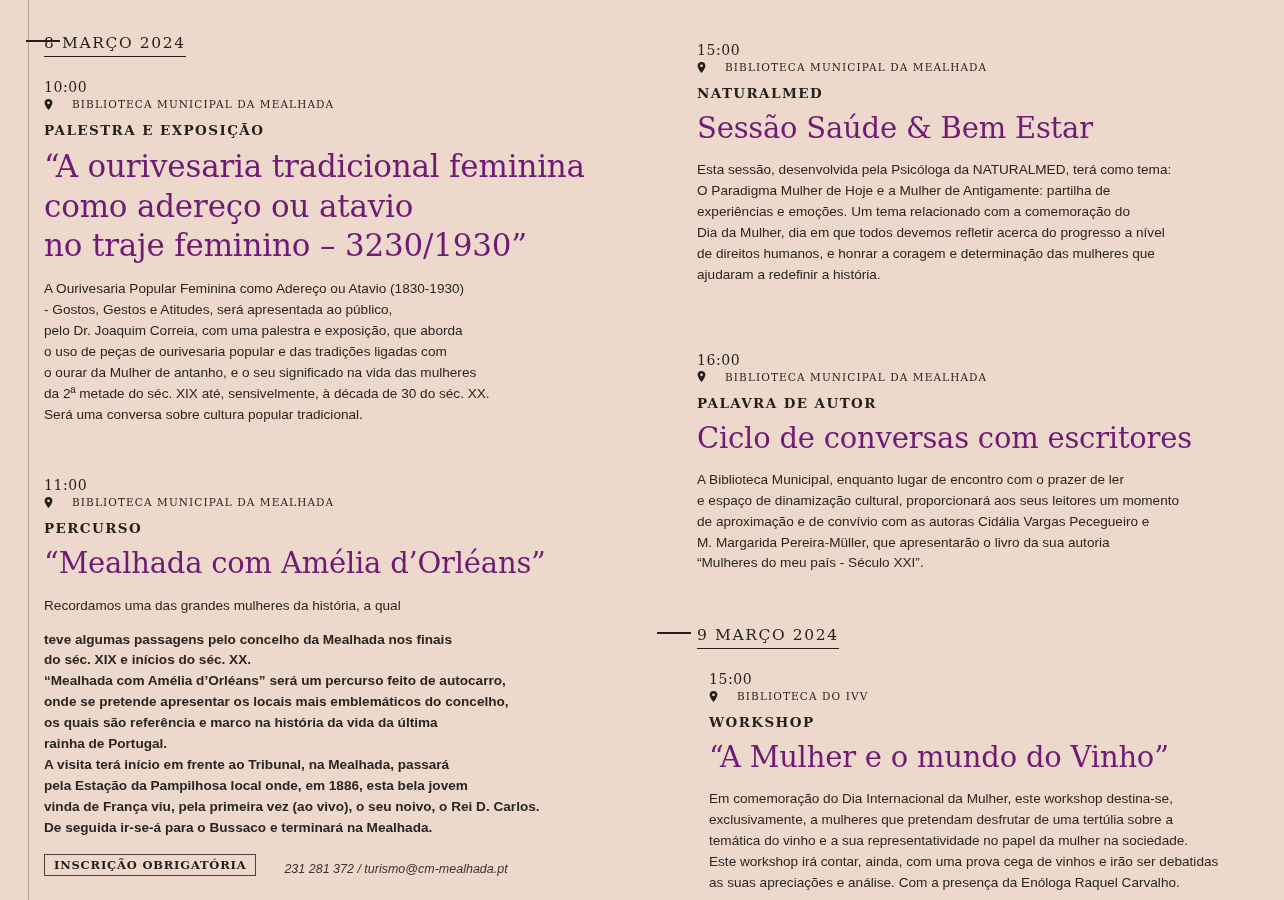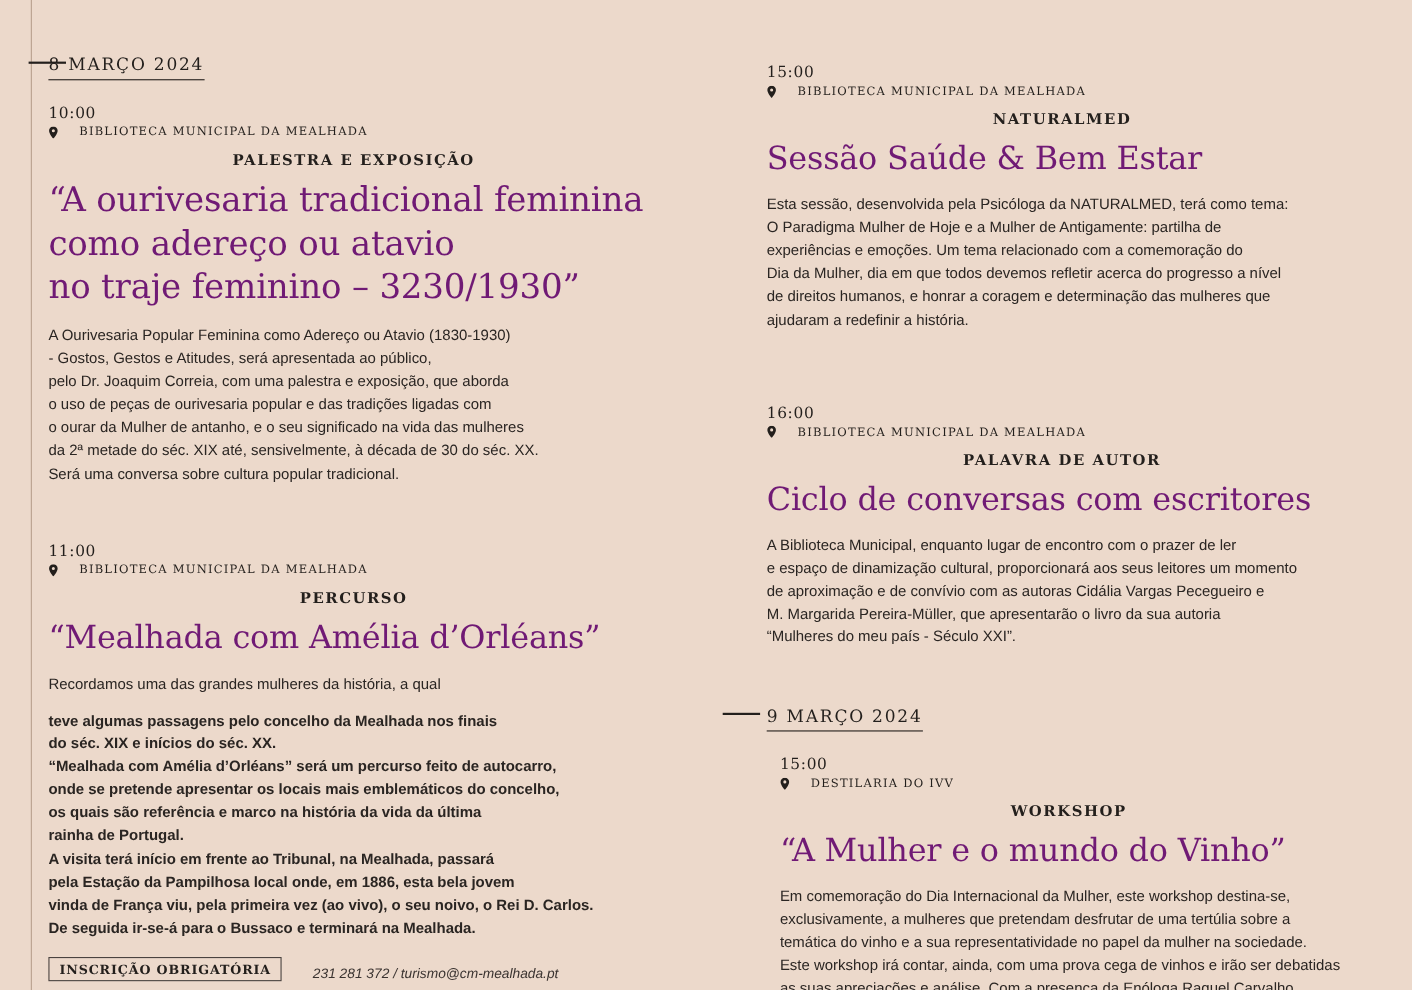--- a/index.html
+++ b/index.html
@@ -27,21 +27,21 @@
     top: 0;
     width: 1px;
     height: 900px;
     background: #b99f8d;
   }
   .columns {
     display: flex;
     width: 1284px;
     height: 900px;
     box-sizing: border-box;
-    padding: 50px 50px 0 44px;
+    padding: 34px 50px 0 44px;
   }
   .col {
     width: 50%;
     box-sizing: border-box;
   }
   .col-left { padding-right: 40px; }
   .col-right { padding-left: 58px; padding-top: 8px;}
 
   
   .date-head {
@@ -91,21 +91,20 @@
     height: 11px;
     position: relative;
   }
   .pin svg { display: block; }
   .category {
     font-family: "DejaVu Serif", serif;
     font-size: 13.5px;
     letter-spacing: 1.4px;
     font-weight: 700;
     margin-bottom: 9px;
-    text-align: center;
   }
   .title {
     font-family: "DejaVu Serif", serif;
     font-weight: 400;
     font-size: 31px;
     line-height: 1.28;
     letter-spacing: -0.2px;
     margin-bottom: 13px;
     color: #701a75;
   }
@@ -267,21 +266,21 @@
       </div>
 
       <div class="event" style="padding-left:12px;">
         <div class="time">15:00</div>
         <div class="place">
           <span class="pin">
             <svg width="9" height="11" viewBox="0 0 9 11">
                 <path d="M4.5 0C2.3 0 .6 1.7.6 3.8c0 2.9 3.9 7.2 3.9 7.2s3.9-4.3 3.9-7.2C8.4 1.7 6.7 0 4.5 0zm0 5.2a1.4 1.4 0 1 1 0-2.8 1.4 1.4 0 0 1 0 2.8z" fill="#231f1c"></path>
               </svg>
           </span>
-          <span>DESTILARIA DO IVV</span>
+          <span>BIBLIOTECA DO IVV</span>
         </div>
         <div class="category">WORKSHOP</div>
         <div class="title small">“A Mulher e o mundo do Vinho”</div>
         <div class="desc" style="white-space: pre-line; max-width:560px;">Em comemoração do Dia Internacional da Mulher, este workshop destina-se,
 exclusivamente, a mulheres que pretendam desfrutar de uma tertúlia sobre a
 temática do vinho e a sua representatividade no papel da mulher na sociedade.
 Este workshop irá contar, ainda, com uma prova cega de vinhos e irão ser debatidas
 as suas apreciações e análise. Com a presença da Enóloga Raquel Carvalho.</div>
 
       </div>

